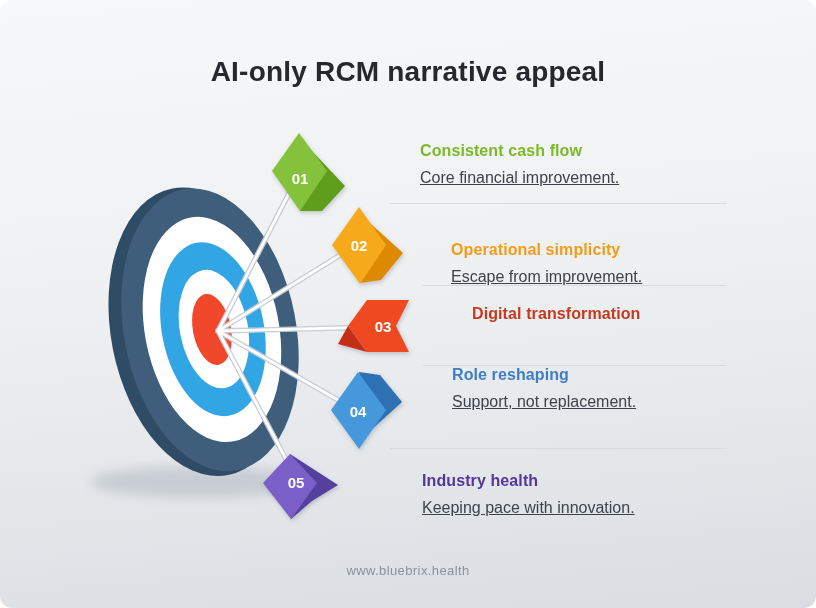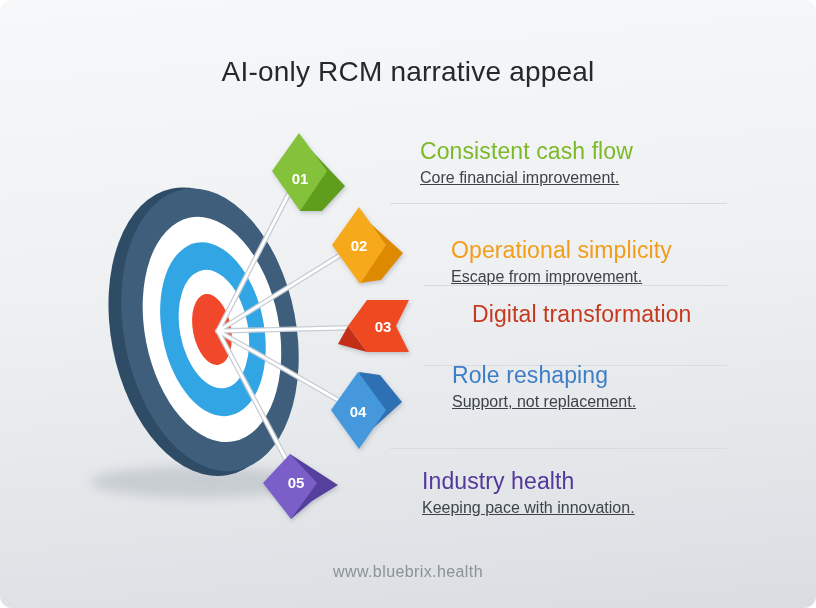--- a/index.html
+++ b/index.html
@@ -4,38 +4,38 @@
 <style>
   html,body{margin:0;padding:0;background:#ffffff;}
   .canvas{
     position:relative;width:816px;height:608px;overflow:hidden;
     border-radius:12px;
     background:linear-gradient(175deg,#f7f8f9 0%,#eef0f2 45%,#e3e6e9 78%,#d9dde1 100%);
     font-family:"Liberation Sans",sans-serif;
   }
   .title{
     position:absolute;top:56px;left:0;width:100%;text-align:center;
-    font-size:28px;font-weight:400;color:#26282e;letter-spacing:.2px;
+    font-size:28px;font-weight:700;color:#26282e;letter-spacing:.2px;
   }
   .illustration{position:absolute;left:0;top:0;}
   .item{position:absolute;width:320px;}
-  .item h2{margin:0;font-size:23px;font-weight:400;line-height:26px;letter-spacing:.1px;}
+  .item h2{margin:0;font-size:16px;font-weight:700;line-height:26px;letter-spacing:.1px;}
   .item p{margin:3px 0 0;font-size:16px;line-height:22px;color:#3e434b;text-decoration:underline;}
   .i1{left:420px;top:138px}.i2{left:451px;top:237px}.i3{left:472px;top:301px}
   .i4{left:452px;top:362px}.i5{left:422px;top:468px}
   .i1 h2{color:#7cb928}.i2 h2{color:#f39c1a}.i3 h2{color:#c6391f}
   .i4 h2{color:#3e7ec6}.i5 h2{color:#53389b}
   .divider{position:absolute;height:1px;background:#d8dce1;}
   .d1{left:390px;top:203px;width:337px}
   .d2{left:423px;top:285px;width:304px}
   .d3{left:423px;top:365px;width:304px}
   .d4{left:390px;top:448px;width:337px}
   .footer{
     position:absolute;top:563px;left:0;width:100%;text-align:center;
-    font-size:16px;color:#8b929a;letter-spacing:.4px;
+    font-size:13px;color:#8b929a;letter-spacing:.4px;
   }
   .badge-num{
     font-family:"Liberation Sans",sans-serif;font-weight:700;font-size:15px;
     fill:#ffffff;text-anchor:middle;
   }
 </style>
 </head>
 <body>
 
 <div class="canvas">

